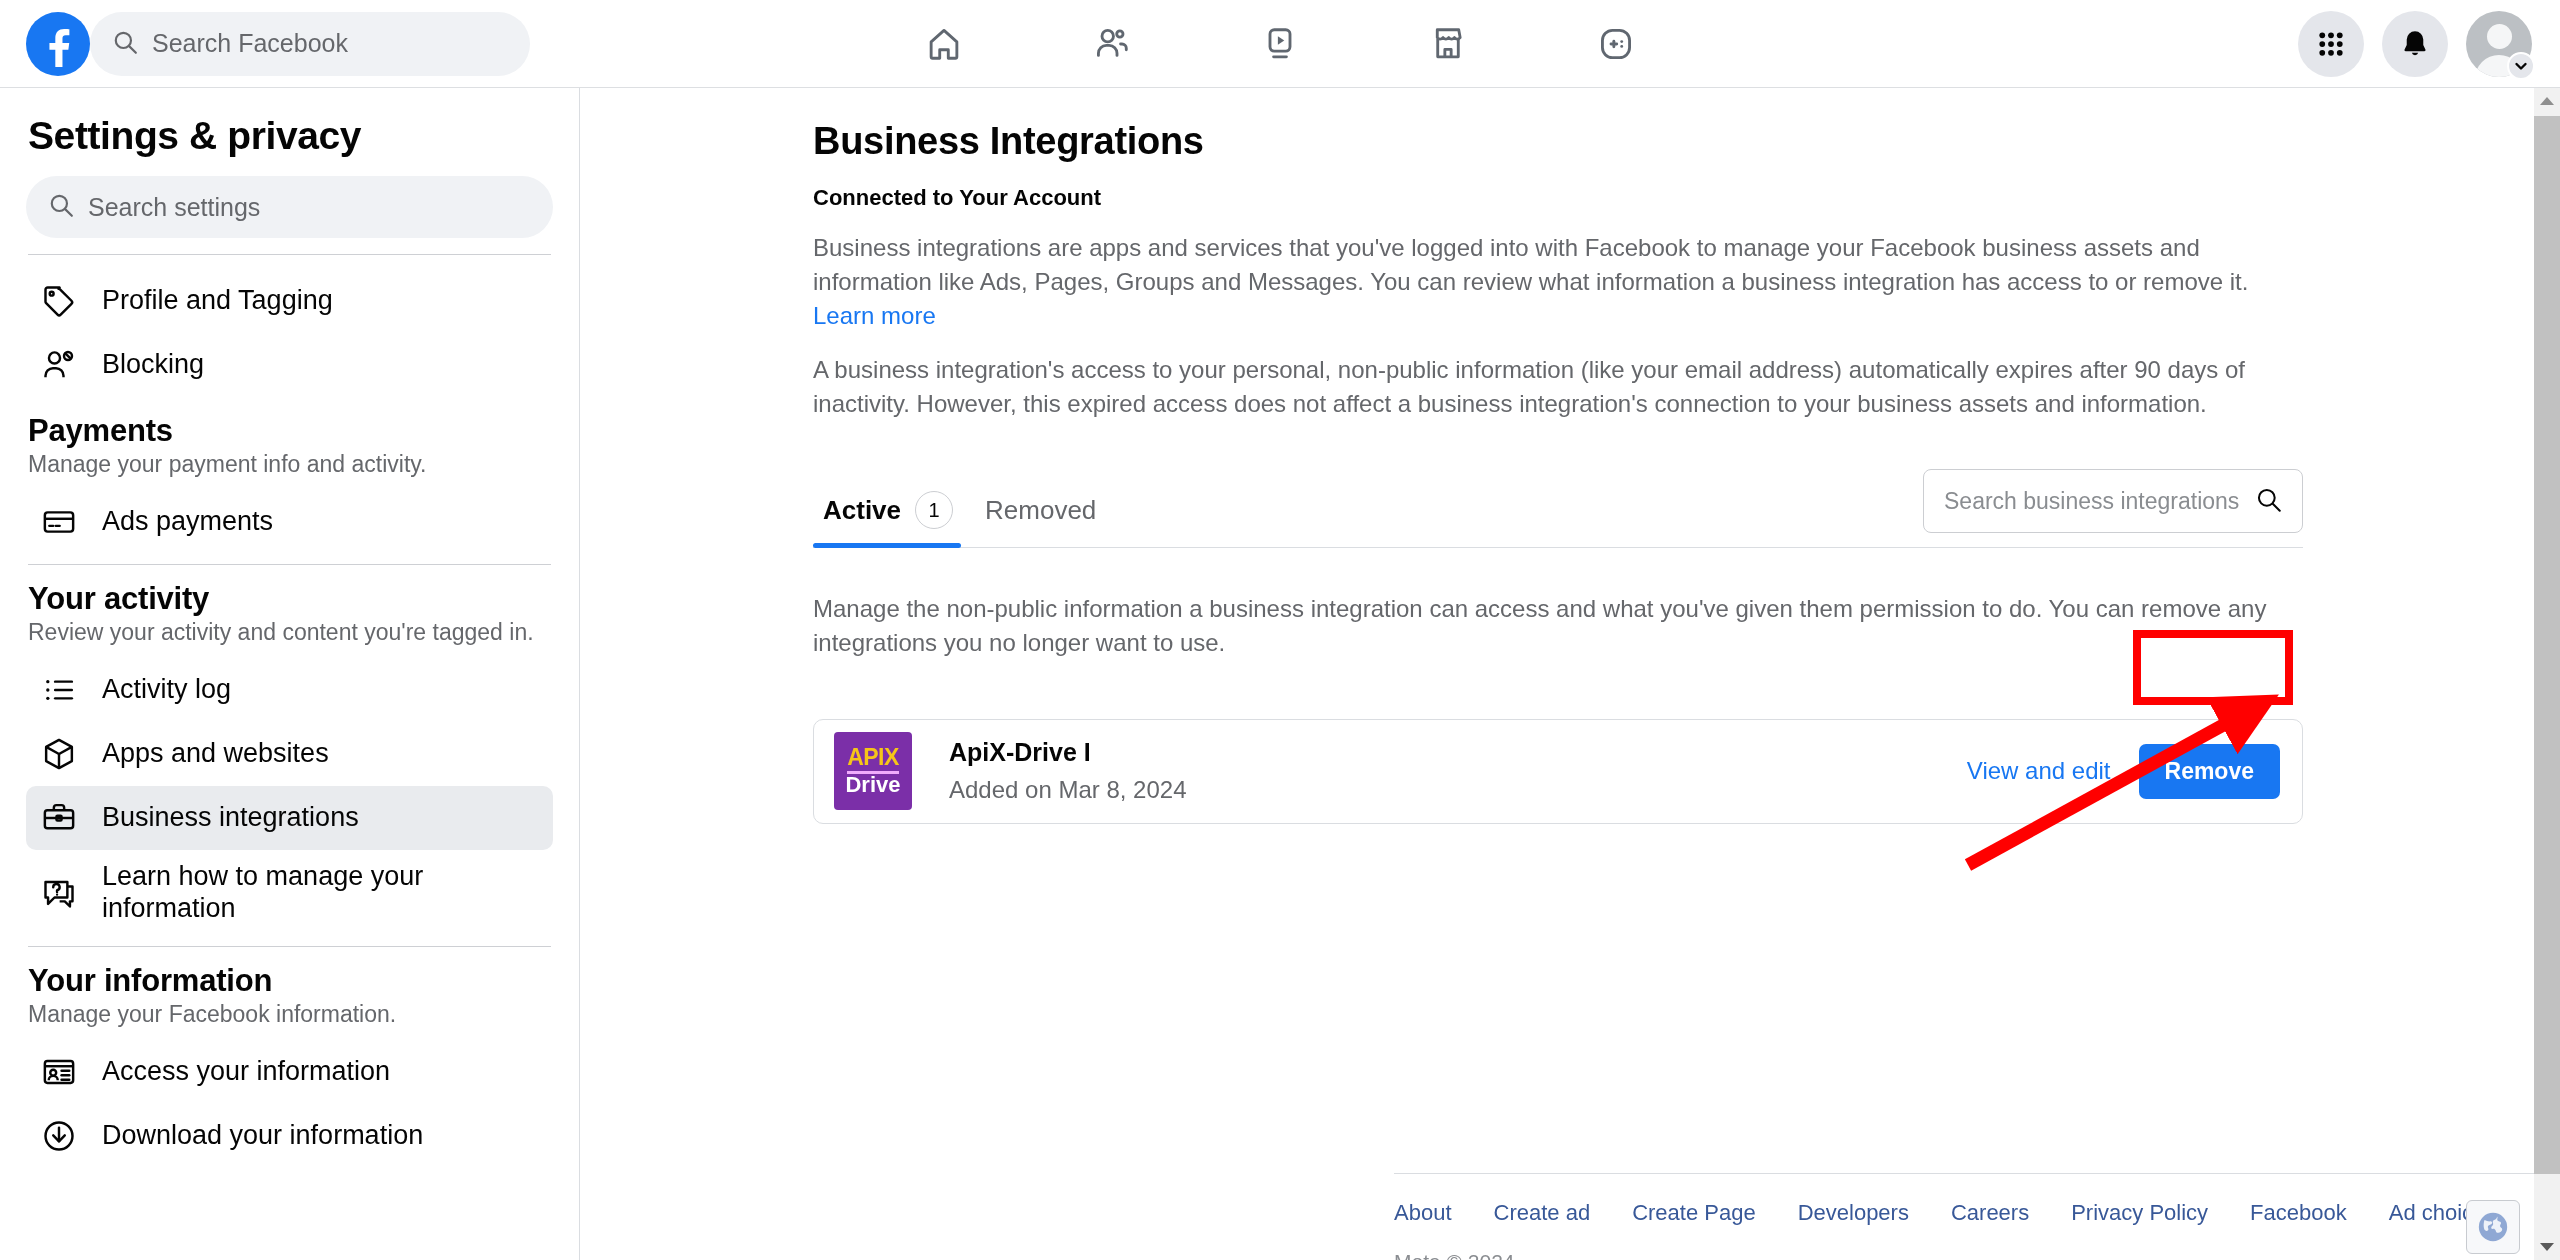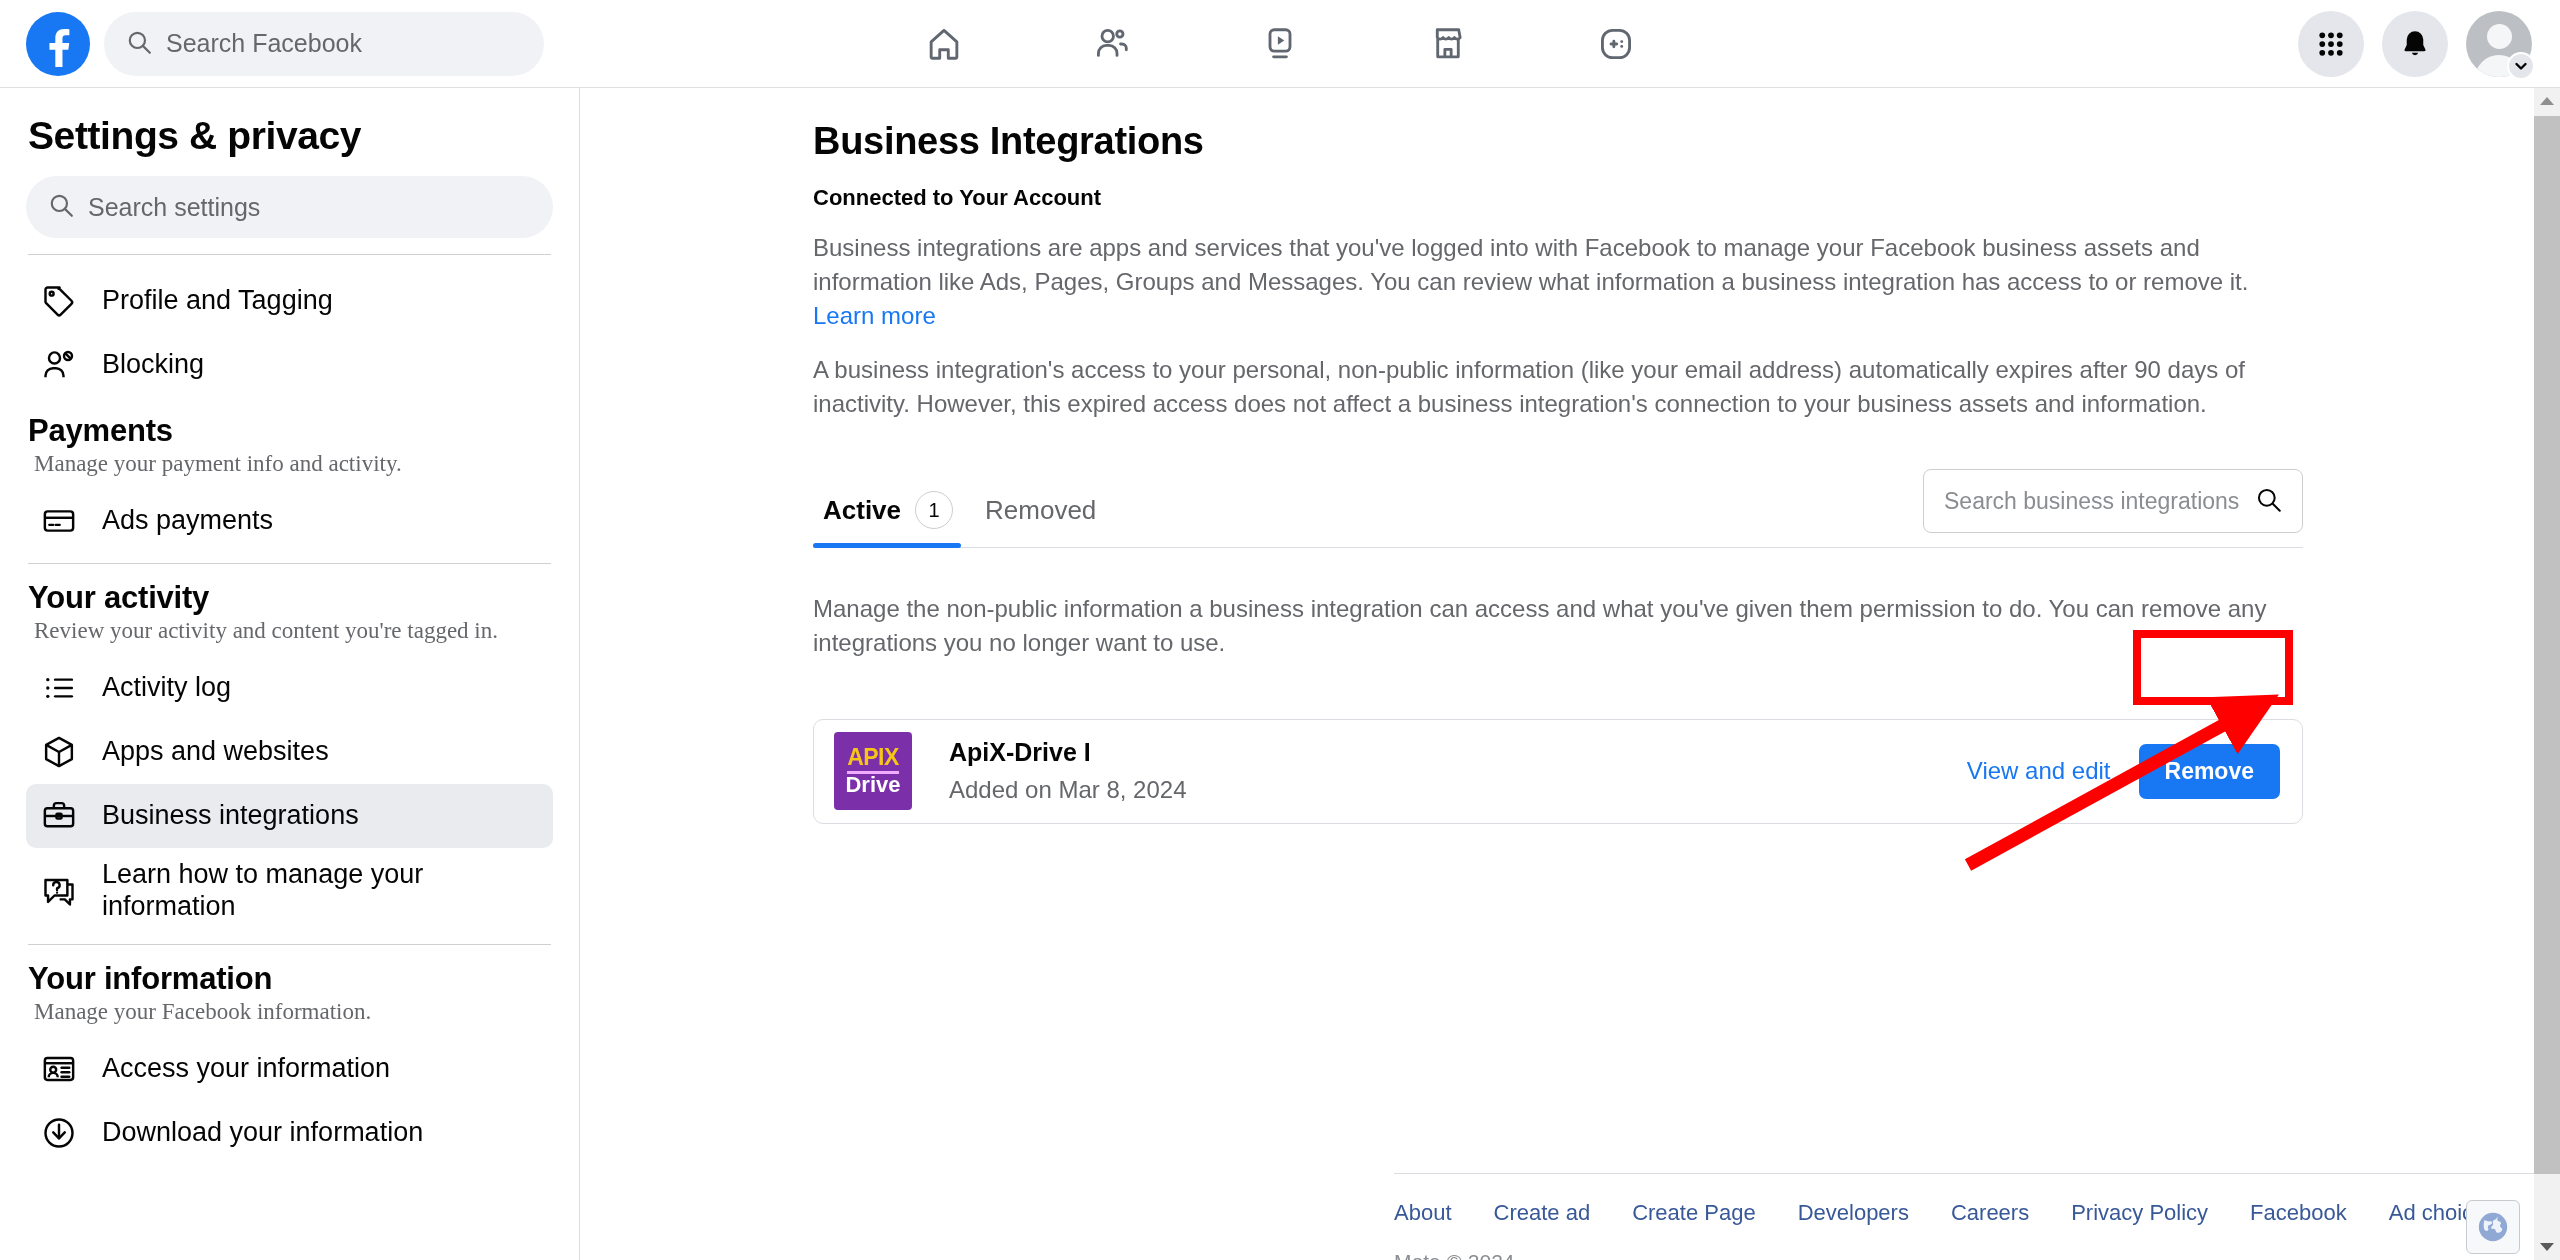--- a/index.html
+++ b/index.html
@@ -13,21 +13,21 @@
 
   
   .topbar {
     position: absolute; top: 0; left: 0;
     width: 2560px; height: 88px;
     background: #ffffff;
     border-bottom: 1px solid #dddfe2;
     display: flex; align-items: center;
     z-index: 30;
   }
-  .topbar-left { display: flex; align-items: center; padding-left: 26px; gap: 14px; }
+  .topbar-left { display: flex; align-items: center; padding-left: 26px; gap: 0; }
   .fb-logo {
     width: 64px; height: 64px; border-radius: 50%;
     background: #1877f2;
     display: flex; align-items: center; justify-content: center;
     flex: 0 0 auto;
   }
   .fb-logo svg { display: block; }
   .search-pill {
     width: 440px; height: 64px; border-radius: 32px;
     background: #f0f2f5;
@@ -117,21 +117,21 @@
     display: flex; align-items: center; justify-content: center;
   }
   .sb-item .sb-label {
     font-size: 27px; color: #050505; line-height: 1.18;
   }
   .sb-section-title {
     font-size: 31px; font-weight: bold; color: #050505;
     margin: 16px 0 2px 2px; letter-spacing: -0.2px;
   }
   .sb-section-sub {
-    font-size: 23px; color: #65676b; margin: 0 0 12px 8px; font-family: Liberation Serif, serif;
+    font-size: 23px; color: #65676b; margin: 0 0 12px 2px;
   }
 
   
   .main {
     position: absolute; top: 88px; left: 581px;
     width: 1955px; height: 1172px;
     background: #ffffff;
     overflow: hidden;
   }
   .content-col {

